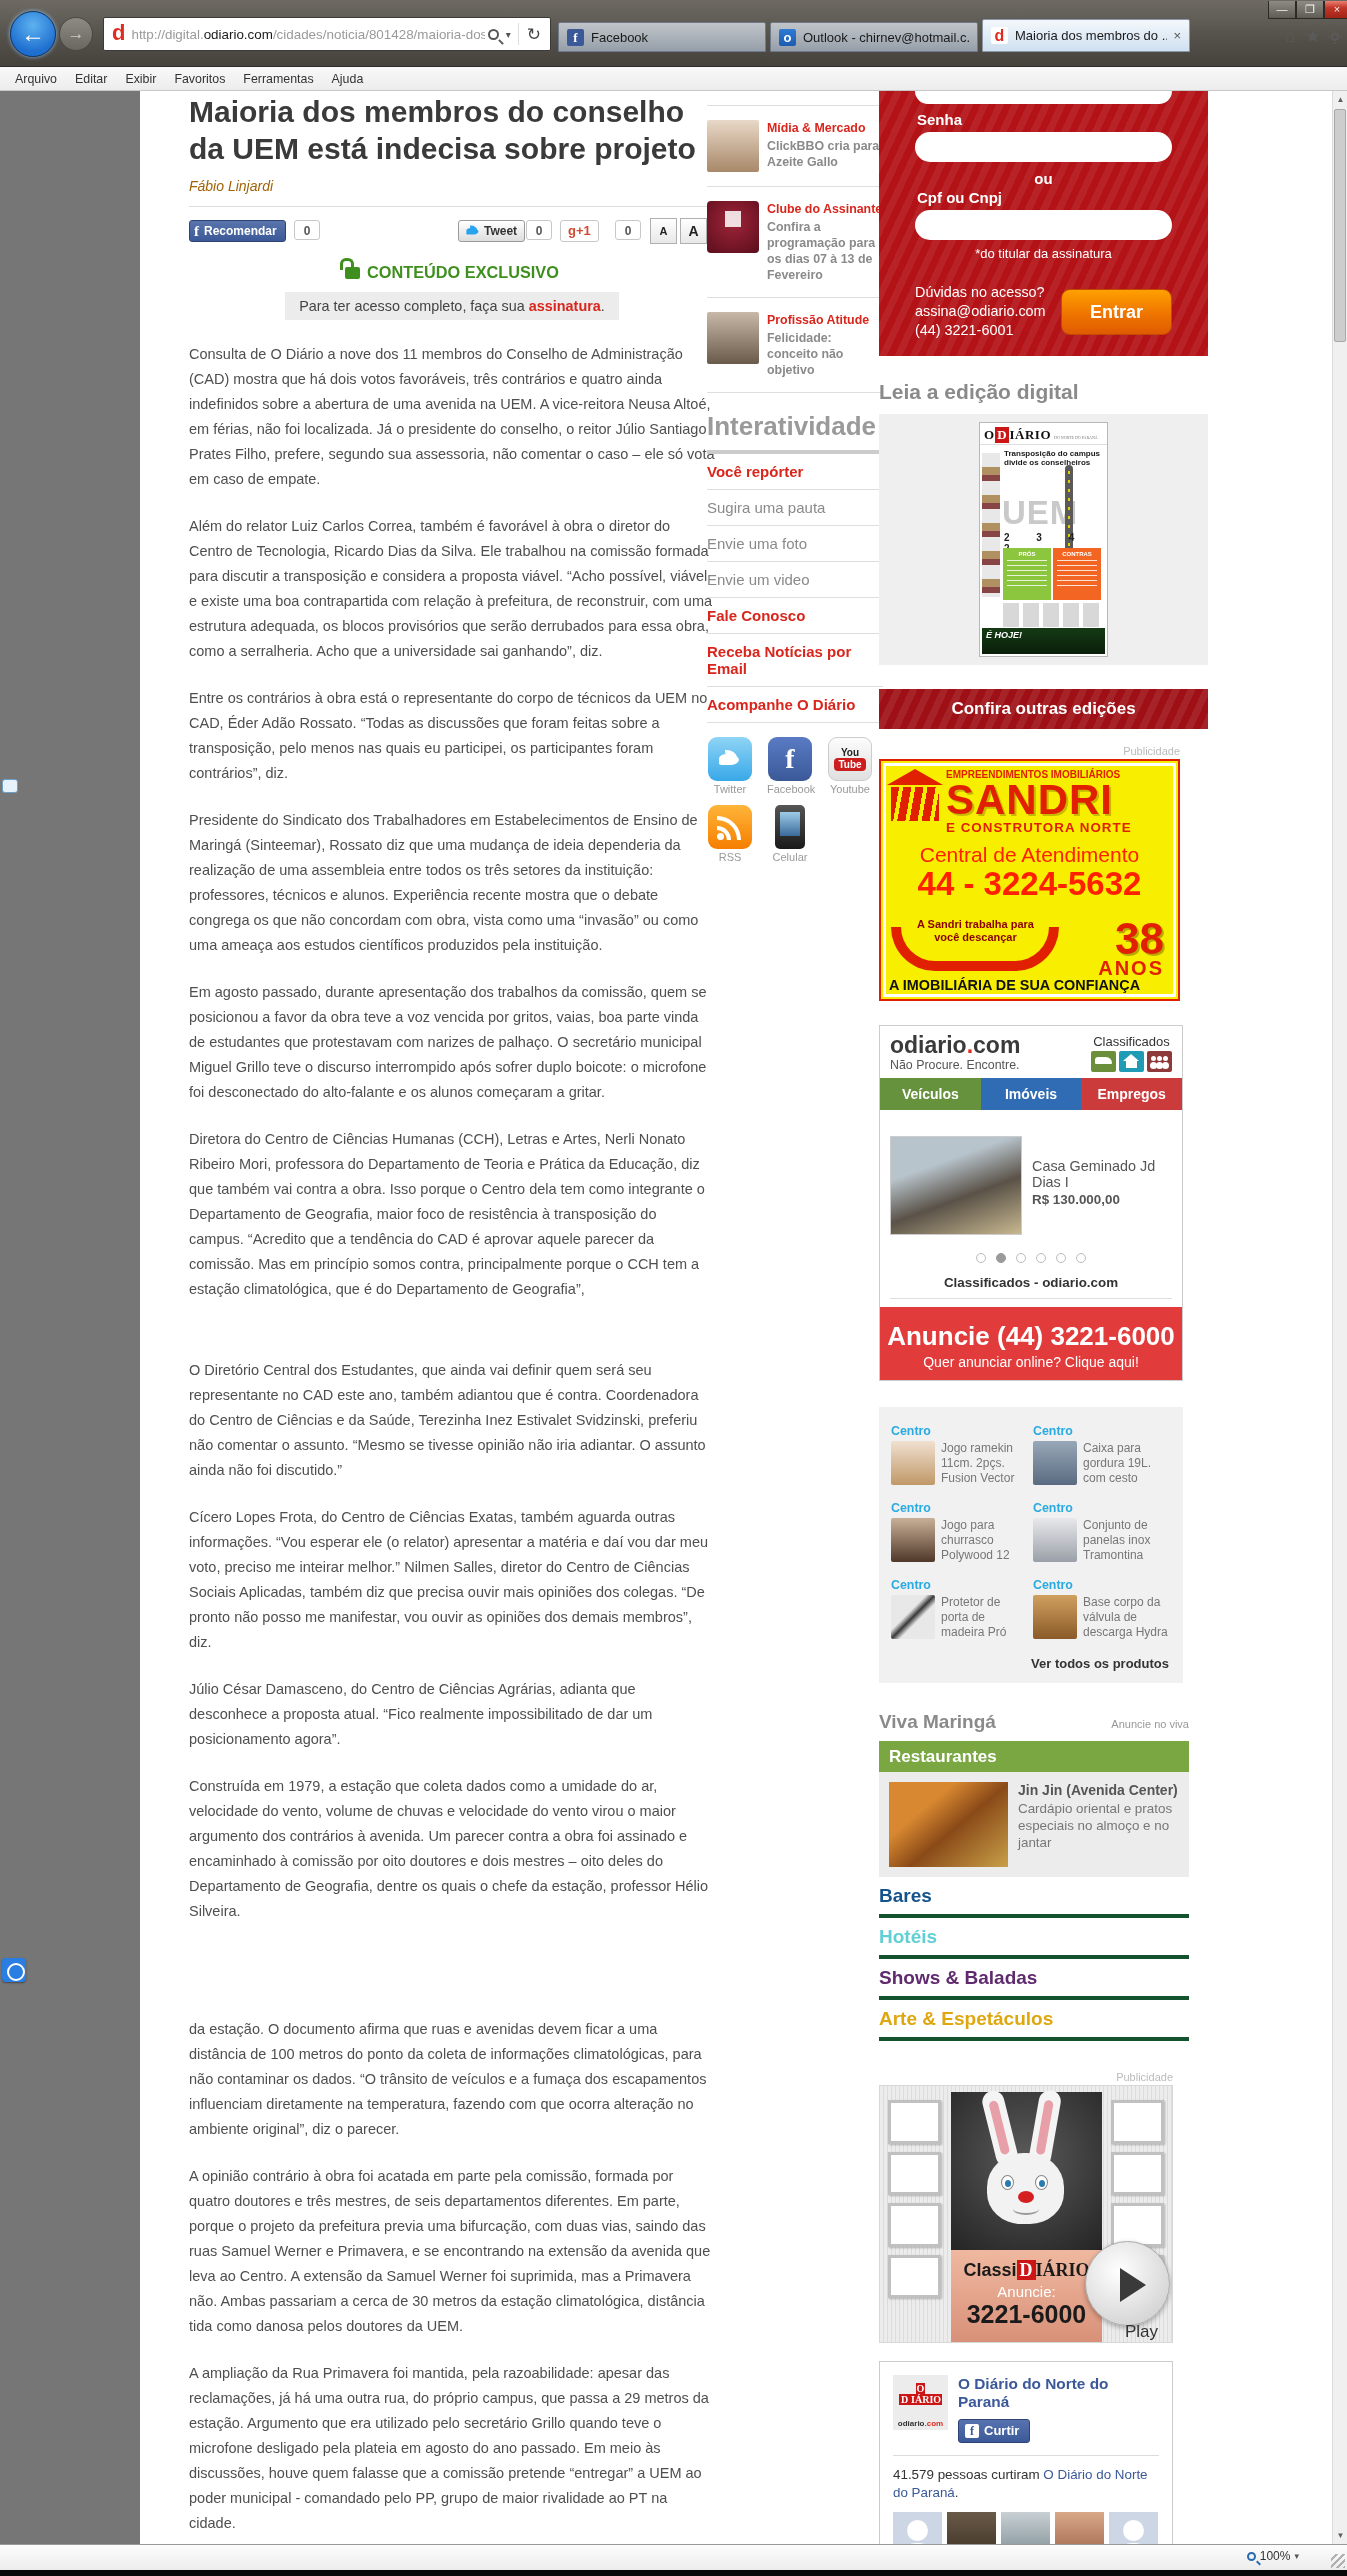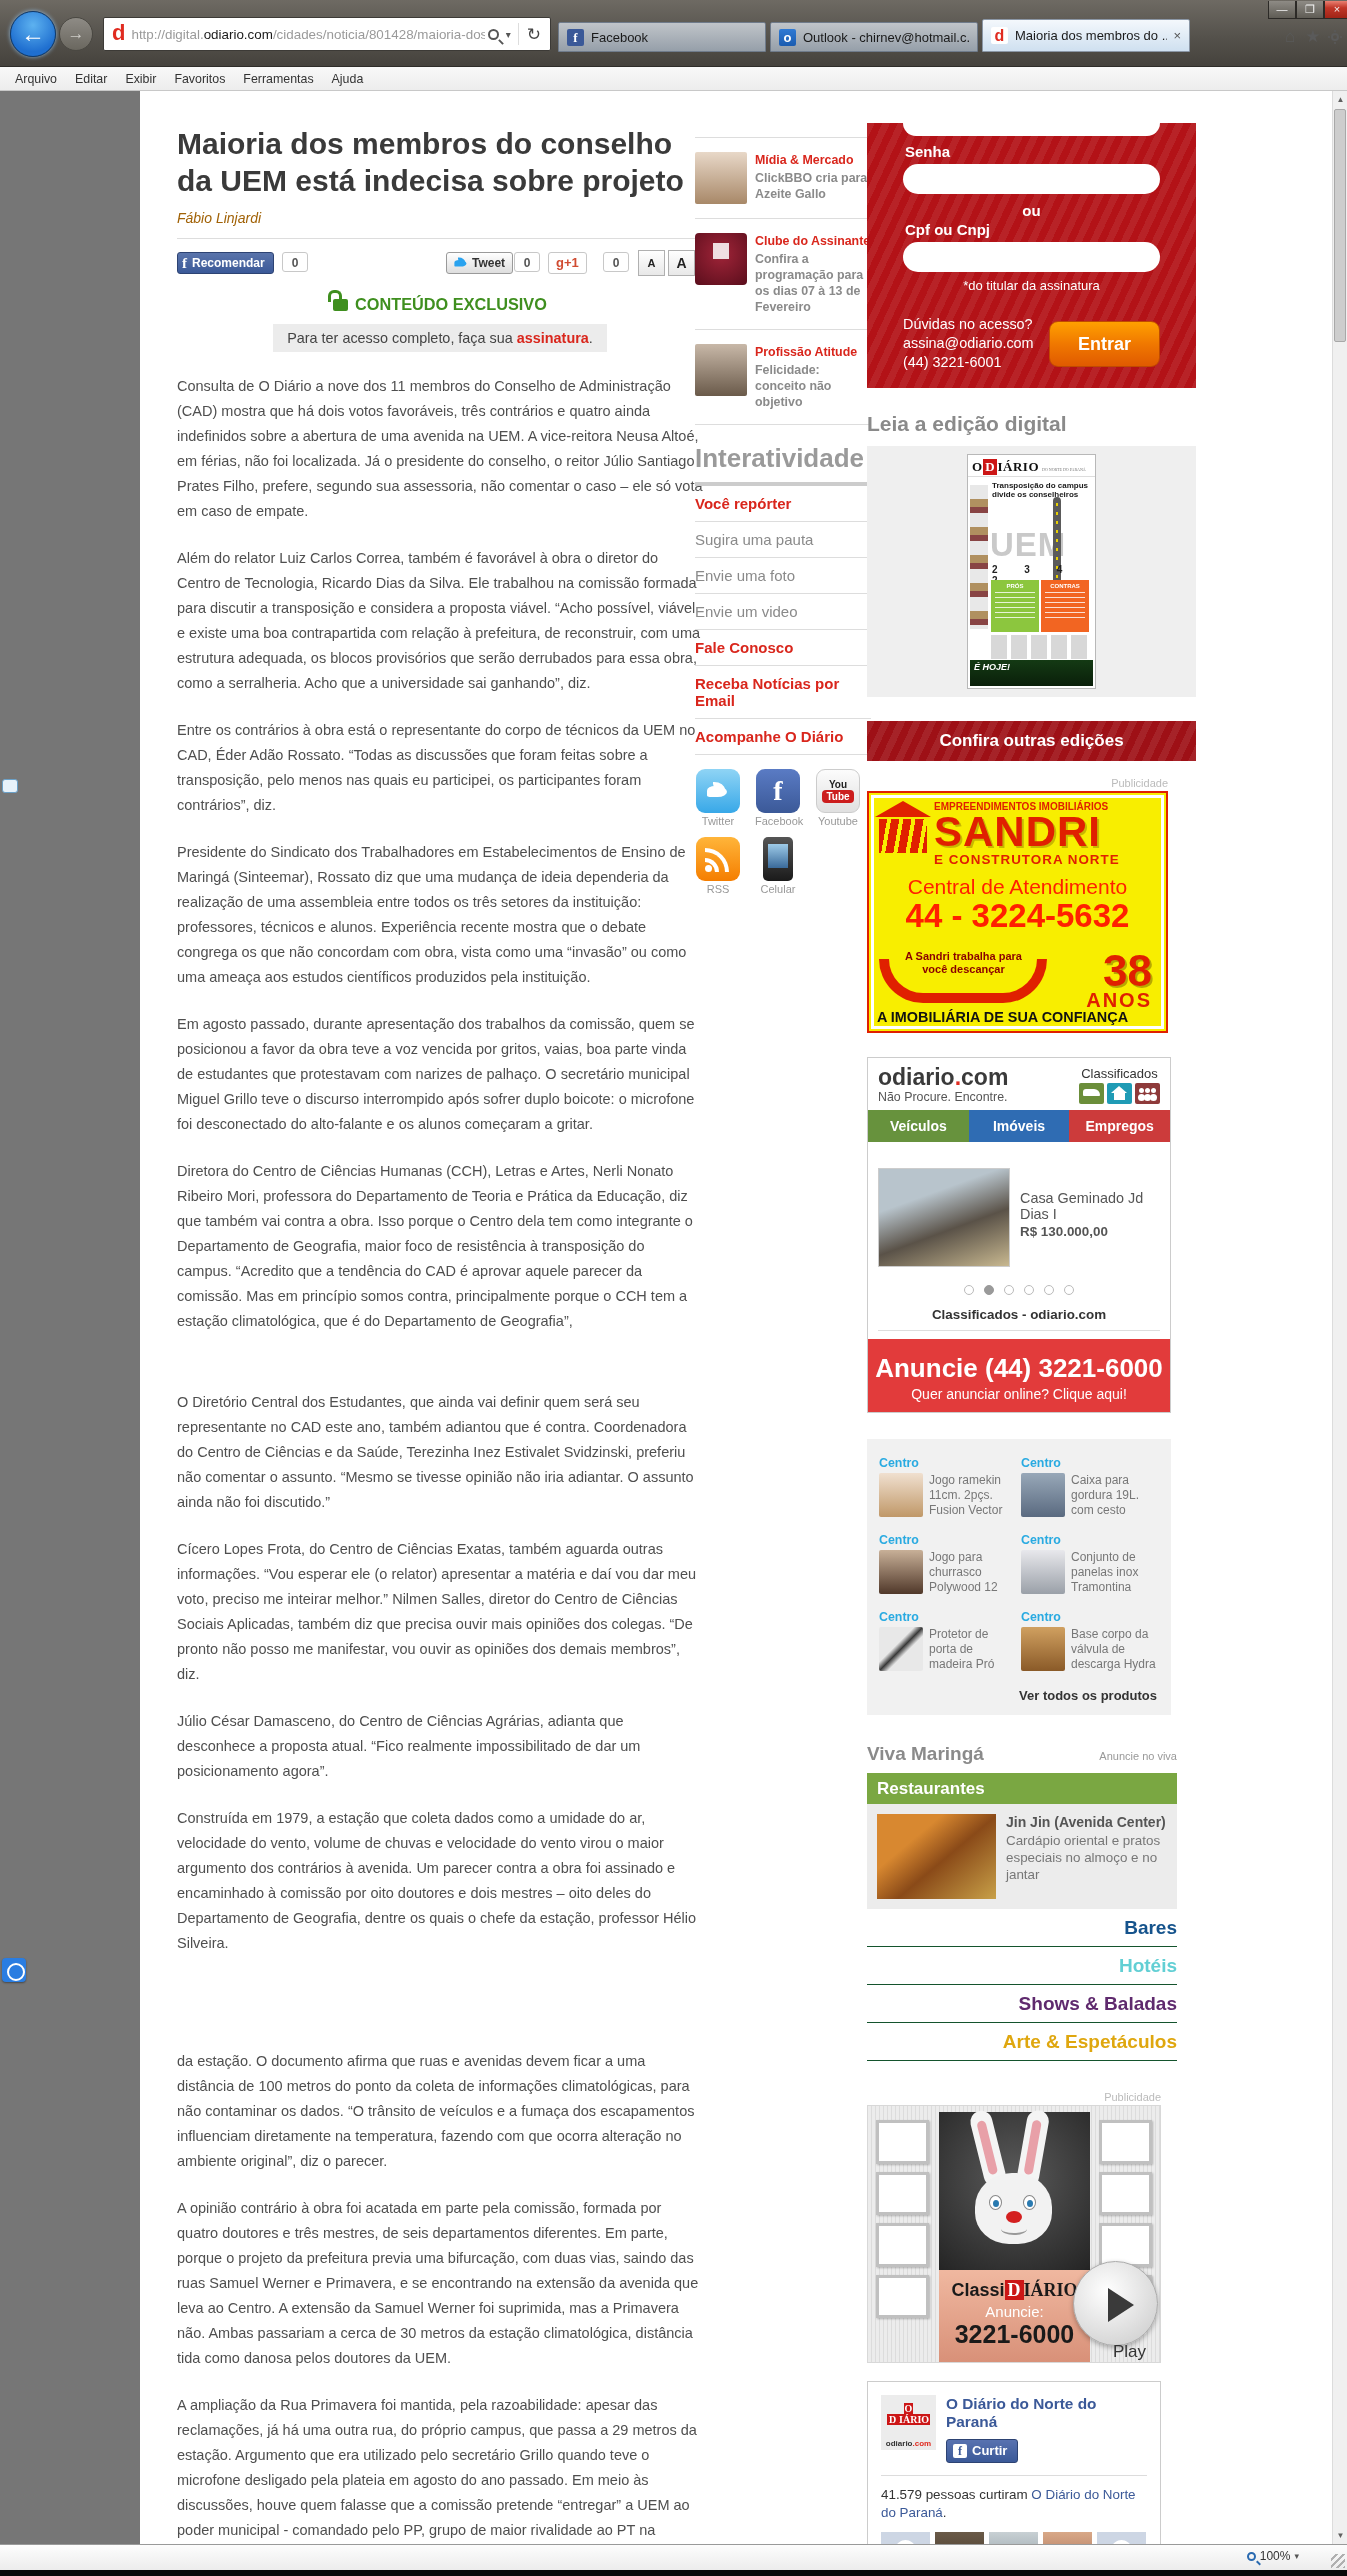--- a/index.html
+++ b/index.html
@@ -49,21 +49,21 @@
   
   .viewport { position:absolute; top:91px; left:0; width:1347px; height:2453px; background:#fff; overflow:hidden; }
   .leftstrip { position:absolute; left:0; top:0; width:140px; height:2453px; background:#767676; }
   .float-chat { position:absolute; left:2px; top:688px; width:16px; height:14px; background:#e8f2fa; border:1px solid #6aa0c8; border-radius:3px; }
   .float-badge { position:absolute; left:2px; top:1867px; width:24px; height:24px; background:#2a7de1; border-radius:4px; box-shadow:0 1px 2px rgba(0,0,0,.4); }
   .float-badge::after { content:""; position:absolute; left:5px; top:5px; width:14px; height:14px; border:2px solid #fff; border-radius:50%; }
   .scrollbar { position:absolute; right:0; top:0; width:15px; height:2453px; background:#f0f0f0; border-left:1px solid #dcdcdc; }
   .sb-arrow { position:absolute; left:0; width:15px; height:17px; color:#606060; font-size:8px; text-align:center; line-height:17px; background:#f0f0f0; }
   .sb-thumb { position:absolute; left:1px; top:18px; width:12px; height:233px; background:#cdcdcd; border:1px solid #a8a8a8; border-radius:2px; }
 
-  .page { position:absolute; left:144px; top:0; width:992px; height:2453px; background:#fff;margin-top:32px; }
+  .page { position:absolute; left:156px; top:0; width:992px; height:2453px; background:#fff; }
 
   
   .art { position:absolute; left:33px; top:0; width:526px; }
   .headline { font-size:30px; line-height:37px; font-weight:bold; color:#3a3a3a; margin-top:2px; }
   .author { font-size:14px; color:#a16207; margin-top:11px;font-style:italic; }
   .art hr.rule { border:none; border-top:1px solid #ddd; margin:12px 0 0; }
   .share { position:relative; height:30px; margin-top:10px; }
   .fb-btn { position:absolute; left:0; top:3px; height:22px; background:linear-gradient(#5a74ab,#3b5998); border:1px solid #2d4373;
     border-radius:3px; color:#fff; font-size:12px; font-weight:bold; display:flex; align-items:center; padding:0 8px 0 4px; }
   .fb-btn .f { font-family:"Liberation Serif",serif; font-size:15px; margin-right:5px; }
@@ -220,21 +220,21 @@
   .prod .ptxt { color:#777; font-size:12px; line-height:15px; }
   .seeall { text-align:right; color:#333; font-weight:bold; font-size:13px; padding:6px 4px 2px; }
   .viva-head { display:flex; align-items:baseline; margin-top:28px; width:310px; }
   .viva-title { color:#8a8a8a; font-weight:bold; font-size:19px; }
   .viva-anuncie { margin-left:auto; color:#999; font-size:11px; }
   .viva-bar { width:310px; height:31px; background:#7aa742; color:#fff; font-weight:bold; font-size:17px; line-height:31px; padding-left:10px; margin-top:8px; }
   .viva-item { width:310px; background:#ececec; display:flex; gap:10px; padding:10px; }
   .viva-img { width:119px; height:85px; flex:none; background:linear-gradient(140deg,#d88830 0 30%,#8a4a18 55%,#c8a048); }
   .viva-name { font-weight:bold; color:#555; font-size:14px; }
   .viva-desc { color:#777; font-size:13.4px; line-height:17px; margin-top:2px; }
-  .viva-link { width:310px; font-weight:bold; font-size:19px; padding:8px 0 7px; border-bottom:1px solid #14532d;text-align:right; }
+  .viva-link { width:310px; font-weight:bold; font-size:19px; padding:8px 0 7px; border-bottom:4px solid #14532d; }
   .vl0 { color:#15538c; } .vl1 { color:#62cfd4; } .vl2 { color:#5f2a6e; } .vl3 { color:#dfa70f; }
   .cd-ad { width:294px; height:258px; position:relative; overflow:hidden; border:1px solid #d8d8d8;
     background:repeating-linear-gradient(90deg,#ececec 0 3px,#dcdcdc 3px 4px); }
   .cd-win { position:absolute; top:10px; width:61px; bottom:40px; display:flex; flex-direction:column; gap:8px; padding:4px; }
   .cd-win.l { left:4px; } .cd-win.r { right:4px; }
   .cd-pane { flex:1; background:#fff; border:3px solid #c0c0c0; box-shadow:1px 1px 2px rgba(0,0,0,.25); }
   .cd-center { position:absolute; left:71px; top:6px; width:151px; height:164px; background:radial-gradient(circle at 50% 40%, #5a5a5a, #222);
     overflow:visible; }
   .rb-ear { position:absolute; top:-2px; width:22px; height:77px; background:#f4f4f4; border-radius:12px; }
   .rb-ear::after { content:""; position:absolute; left:6px; top:10px; width:9px; height:55px; background:#e8a0a8; border-radius:6px; }

